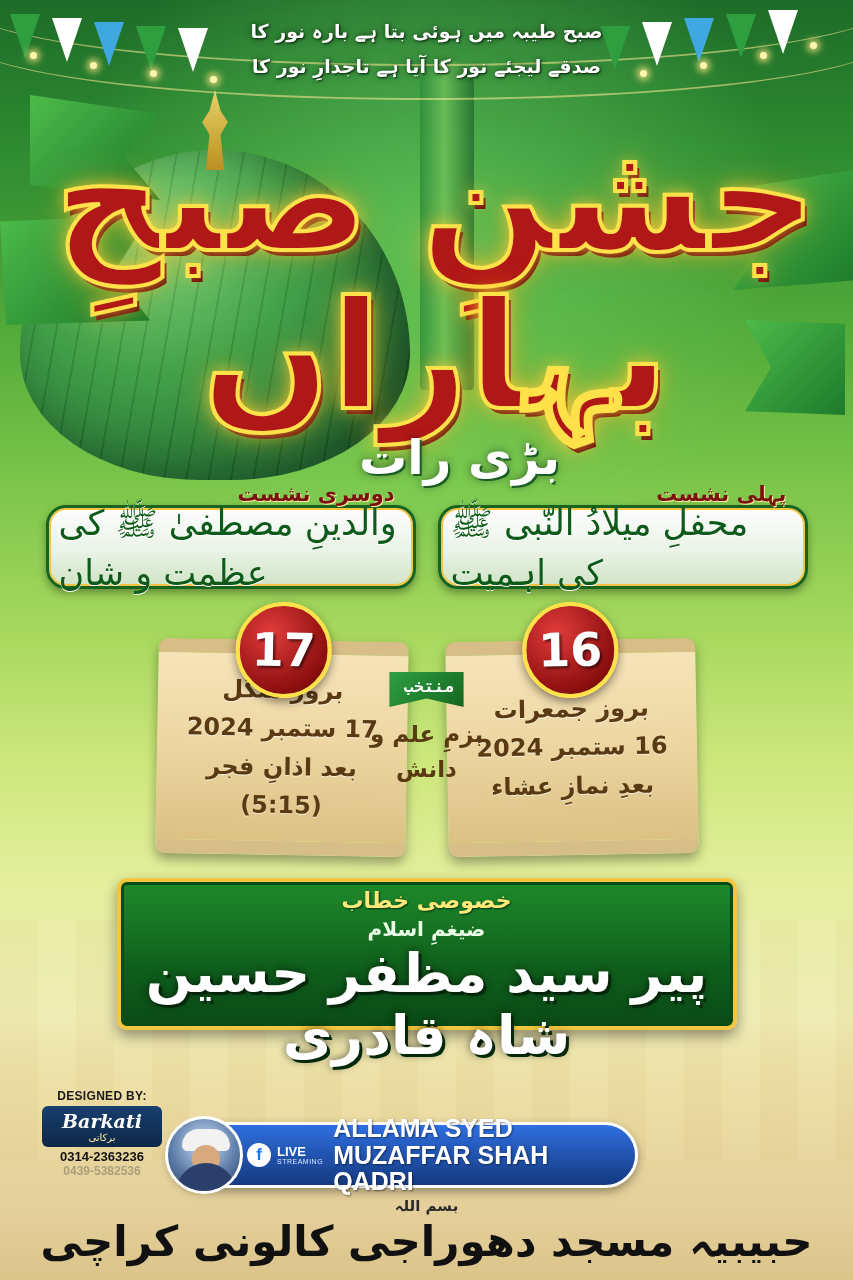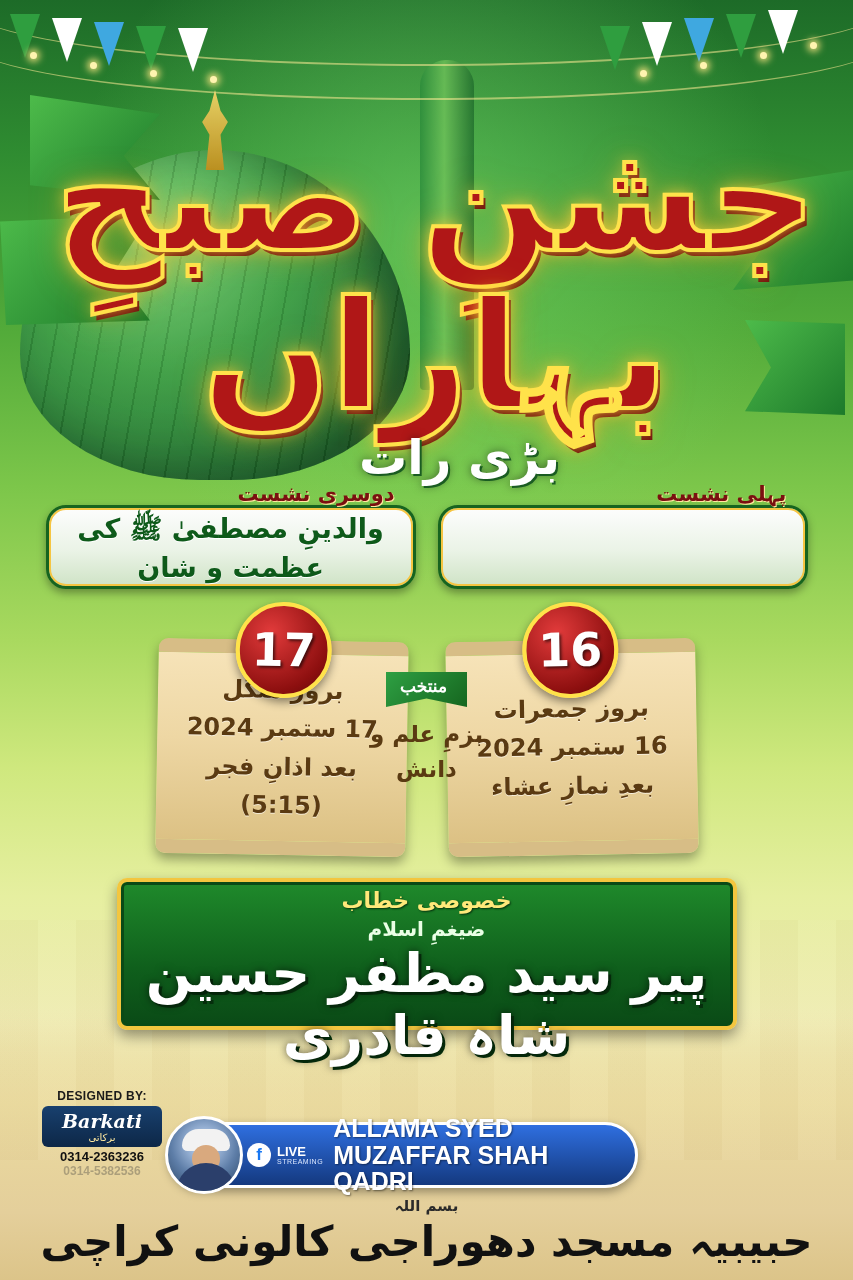--- a/index.html
+++ b/index.html
@@ -137,24 +137,24 @@
     width: 370px; height: 84px;
     background: linear-gradient(180deg, #fdfdfd, #eaf3e6 55%, #cfe3c6);
     border: 3px solid #17641f;
     border-radius: 20px;
     box-shadow: 0 4px 8px rgba(0,0,0,.35), inset 0 0 0 2px #f5c542;
     display: flex; align-items: center; justify-content: center;
     direction: rtl;
   }
   .session-title {
     font-family: "DejaVu Sans", sans-serif;
-    font-size: 27px; font-weight: bold;
+    font-size: 35px; font-weight: normal;
     color: #0e5a1a;
     text-shadow: 0 1px 0 #fff;
-    padding: 0 10px; text-align: center;
+    padding: 0 10px; text-align: left;
   }
   .session-tag {
     position: absolute; top: -26px; right: 18px;
     font-family: "DejaVu Sans", sans-serif;
     font-size: 21px; font-weight: bold;
     color: #7a1010;
     text-shadow: 1px 1px 0 #ffe9a0;
     direction: rtl;
   }
 
@@ -192,23 +192,23 @@
     display: flex; align-items: center; justify-content: center;
     text-shadow: 2px 2px 3px rgba(0,0,0,.6);
   }
   .bazm {
     position: absolute; top: 672px; left: 50%; transform: translateX(-50%);
     width: 150px; text-align: center; direction: rtl;
   }
   .bazm-flag {
     display: inline-block;
     background: linear-gradient(135deg, #2ea043, #16661f);
-    color: #fff; font-family: Liberation Serif, serif;
+    color: #fff; font-family: Liberation Mono, monospace;
     font-size: 17px; font-weight: bold;
-    padding: 4px 20px 10px 14px;
+    padding: 4px 9px 10px 14px;
     clip-path: polygon(0 0, 100% 0, 100% 100%, 50% 76%, 0 100%);
     box-shadow: 0 3px 5px rgba(0,0,0,.35);
   }
   .bazm-text {
     margin-top: 10px;
     font-family: "DejaVu Sans", sans-serif;
     font-size: 23px; font-weight: bold; color: #5a3a12;
     line-height: 1.5;
   }
 
@@ -381,29 +381,34 @@
     <div class="bulb" style="left:30px;  top:52px;"></div>
     <div class="bulb" style="left:90px;  top:62px;"></div>
     <div class="bulb" style="left:150px; top:70px;"></div>
     <div class="bulb" style="left:210px; top:76px;"></div>
     <div class="bulb" style="left:640px; top:70px;"></div>
     <div class="bulb" style="left:700px; top:62px;"></div>
     <div class="bulb" style="left:760px; top:52px;"></div>
     <div class="bulb" style="left:810px; top:42px;"></div>
   </div>
 
+  <div class="couplet">
+    <div>صبح طیبہ میں ہوئی بتا ہے بارہ نور کا</div>
+    <div>صدقے لیجئے نور کا آیا ہے تاجدارِ نور کا</div>
+  </div>
 
   <div class="title-wrap">
     <div class="title-main">جشنِ صبحِ بہاراں</div>
     <div class="title-sub">بڑی رات</div>
   </div>
 
   <div class="sessions">
     <div class="session">
       <div class="session-tag">پہلی نشست</div>
+      <div class="session-title">محفلِ میلادُ النّبی ﷺ کی اہمیت</div>
     </div>
     <div class="session">
       <div class="session-tag">دوسری نشست</div>
       <div class="session-title">والدینِ مصطفیٰ ﷺ کی عظمت و شان</div>
     </div>
   </div>
 
   <div class="scrolls">
     <div class="scroll">
       <div class="daybadge">16</div>
@@ -434,21 +439,21 @@
     <div class="speaker-name">پیر سید مظفر حسین شاہ قادری</div>
   </div>
 
   <div class="designer">
     <div class="designer-label">DESIGNED BY:</div>
     <div class="designer-box">
       <div class="designer-name">Barkati</div>
       <div class="designer-sub">برکاتی</div>
     </div>
     <div class="designer-phone">0314-2363236</div>
-    <div class="designer-phone-ghost">0314-5382536</div>
+    <div class="designer-phone-ghost">0439-5382536</div>
   </div>
 
   <div class="live-bar">
     <div class="live-avatar">
       <div class="turban"></div>
         <div class="face"></div>
         <div class="body"></div>
     </div>
     <div class="fb-live">
       <div class="fb-circle">f</div>

